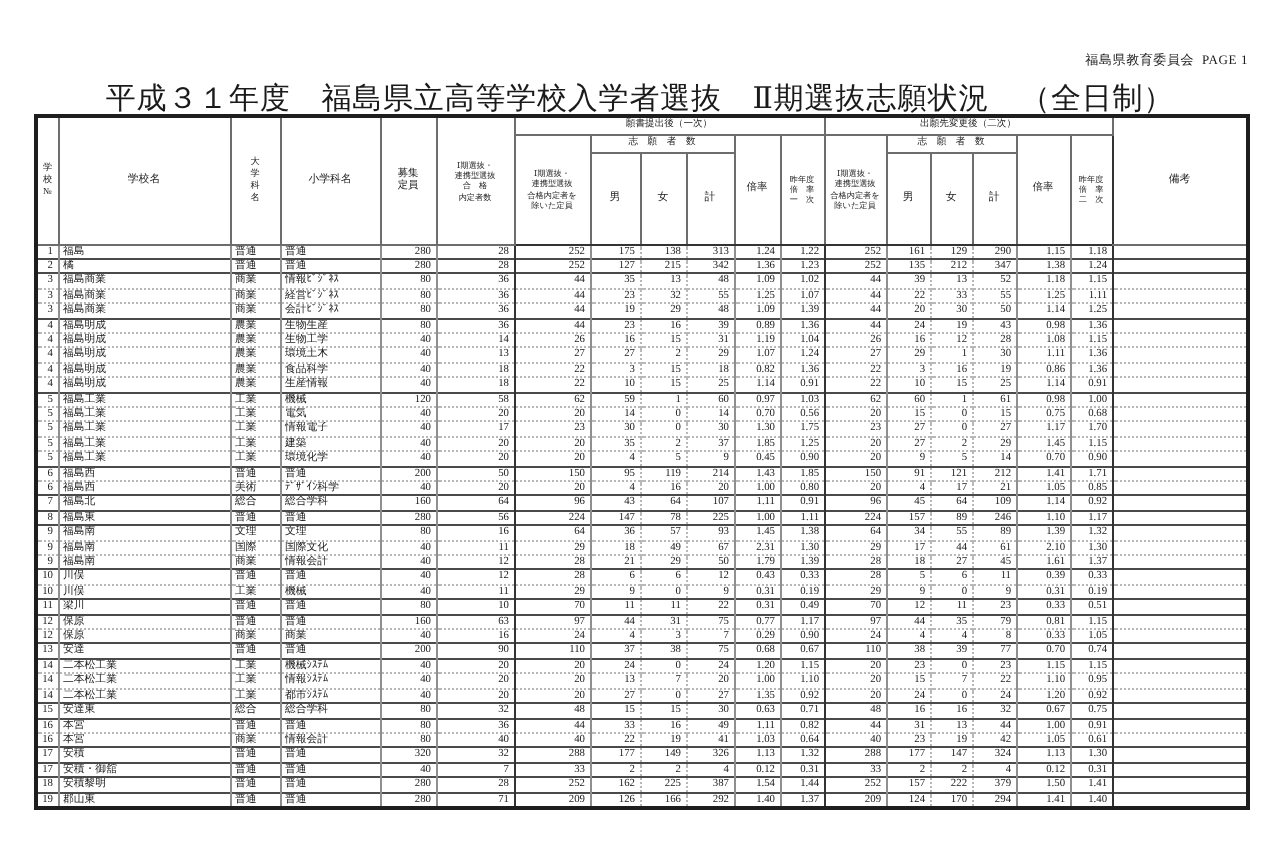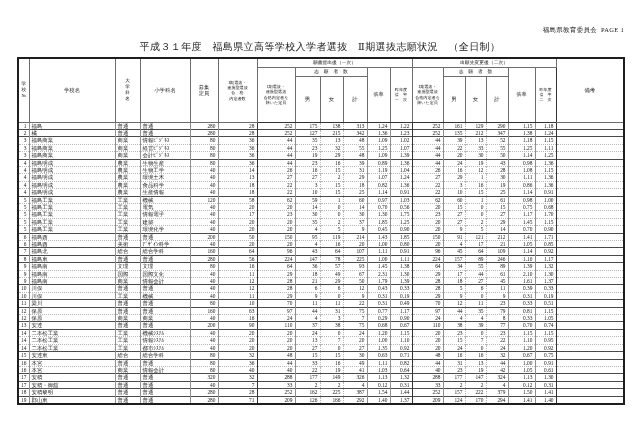--- a/index.html
+++ b/index.html
@@ -6,21 +6,21 @@
   body {
     width:640px; height:426px; background:#ffffff; position:relative;
     font-family:"Liberation Serif","DejaVu Serif",serif; color:#1a1a1a;
     overflow:hidden;
   }
   .agency-line {
     position:absolute; top:26px; right:16px; font-size:6.5px; letter-spacing:0.3px;
   }
   .doc-title {
     position:absolute; top:40px; left:0; width:100%; text-align:center;
-    font-size:10px; letter-spacing:0.4px; white-space:nowrap;
+    font-size:15px; letter-spacing:0.4px; white-space:nowrap;
   }
   table.main {
     position:absolute; left:17px; top:57px; width:606px;
     border-collapse:collapse; table-layout:fixed;
     border:2px solid #1e1e1e;
   }
   th, td { overflow:hidden; padding:0; margin:0; }
   th {
     border:1px solid #6d6d6d; font-weight:normal; text-align:center;
     font-size:4.8px; line-height:1.25; white-space:pre-line; vertical-align:middle;

